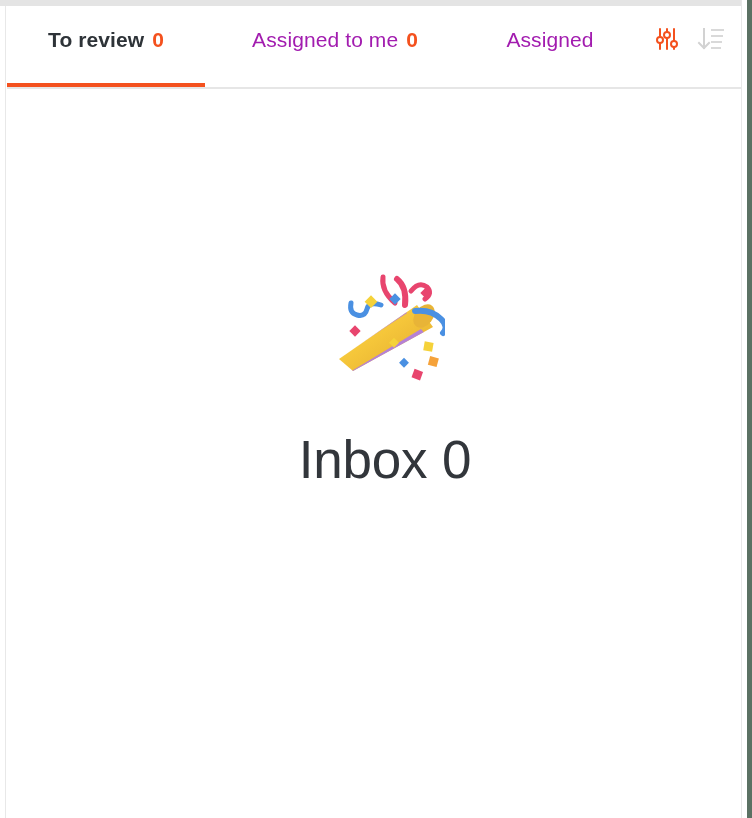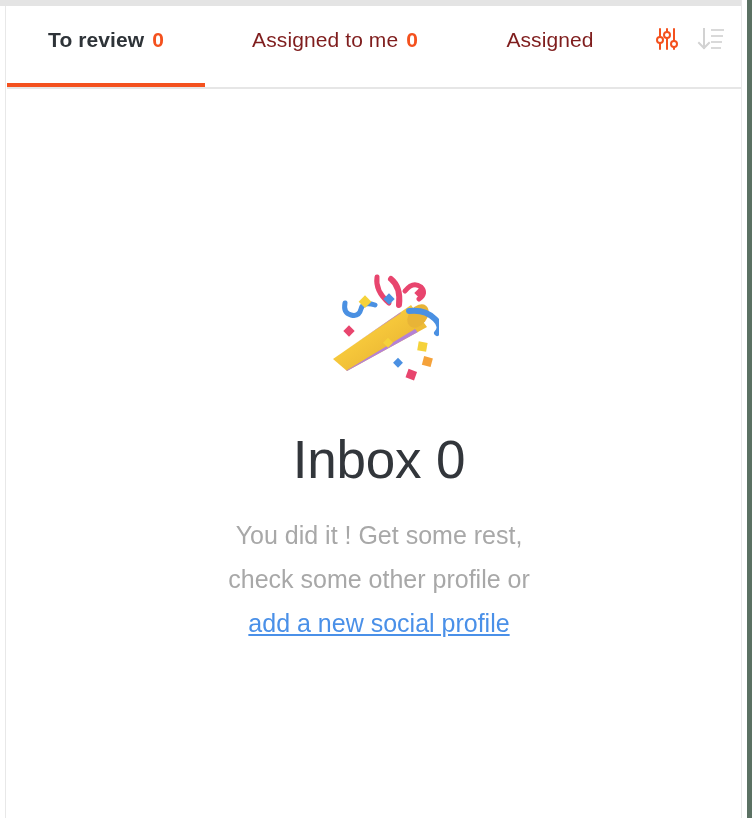--- a/index.html
+++ b/index.html
@@ -102,21 +102,21 @@
     font-weight: bold;
     color: #f4511e;
     margin-left: 8px;
   }
 
   .tab.active .tab-label {
     color: #2e3338;
     font-weight: bold;
   }
   .tab.inactive .tab-label {
-    color: #7f1d1d;
+    color: #a21caf;
   }
 
   .tab-underline {
     position: absolute;
     bottom: 0;
     left: 0;
     height: 4px;
     background: #f4511e;
     width: 100%;
   }
@@ -145,21 +145,21 @@
     cursor: pointer;
     background: none;
     border: none;
     padding: 0;
   }
 
   
   .content {
     position: absolute;
     top: 89px;
-    left: 12px;
+    left: 18px;
     width: 734px;
     height: 729px;
     background: #ffffff;
     box-sizing: border-box;
   }
 
   .empty-state {
     position: absolute;
     top: 178px;
     left: 0;
@@ -307,27 +307,20 @@
           <rect x="99" y="75" width="9" height="9" fill="#f5d23a" transform="rotate(10 103 79)"></rect>
           <rect x="104" y="90" width="9" height="9" fill="#f5a23a" transform="rotate(15 108 94)"></rect>
           <rect x="88" y="103" width="9" height="9" fill="#e8456e" transform="rotate(20 92 107)"></rect>
           <rect x="76" y="92" width="7" height="7" fill="#4a90e2" transform="rotate(45 79 95)"></rect>
           <rect x="66" y="72" width="7" height="7" fill="#f5d23a" transform="rotate(45 69 75)"></rect>
         </svg>
       </span>
 
       <div class="empty-title">Inbox 0</div>
 
-      <div class="empty-desc">
-        <div>You did it ! Get some rest,</div>
-        <div>check some other profile or</div>
-        <div>
-          <span class="empty-link">add a new social profile</span>
-        </div>
-      </div>
 
     </div>
   </div>
 
   <div class="right-edge-inner"></div>
   <div class="right-edge"></div>
 
 </div>
 
 </body></html>

